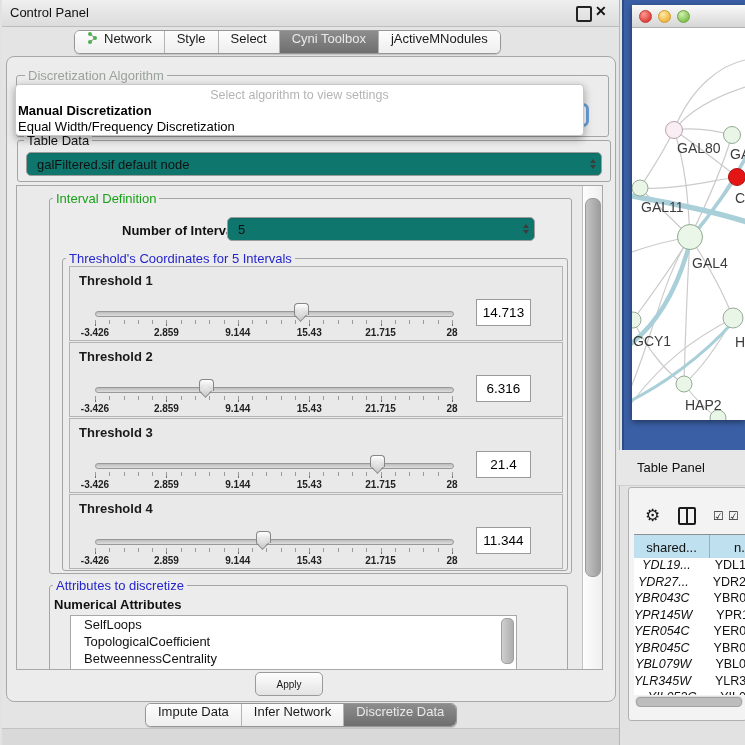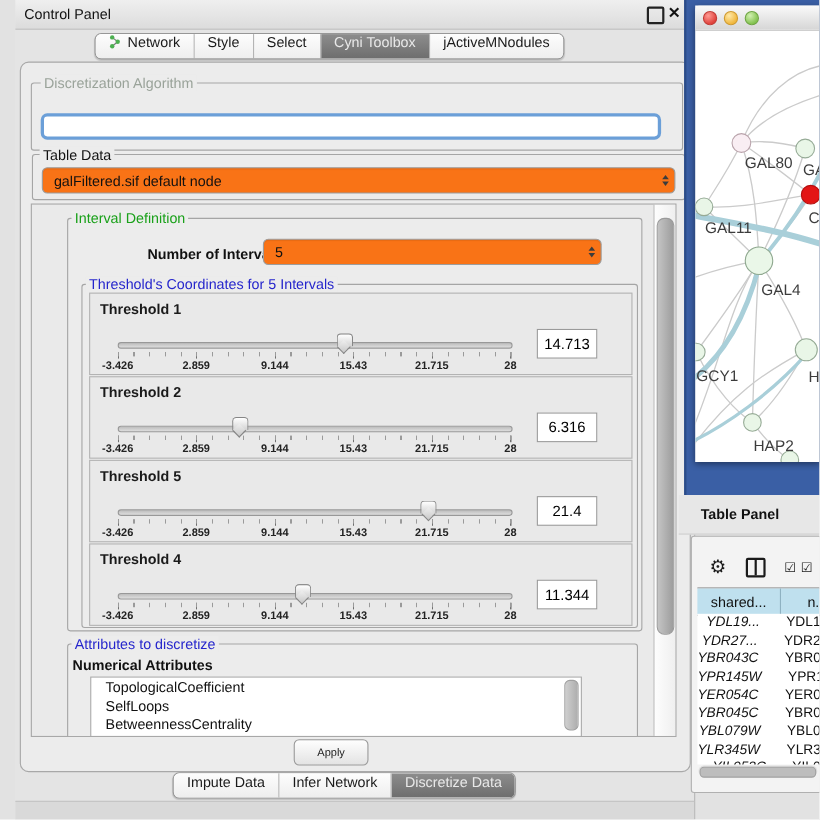--- a/index.html
+++ b/index.html
@@ -2,21 +2,21 @@
 <html><head>
 <meta charset="utf-8">
 <style>
   html,body{margin:0;padding:0;}
   body{font-family:"Liberation Sans",sans-serif;}
   .screen{position:relative;width:745px;height:745px;background:#e2e2e2;overflow:hidden;
           font-family:"Liberation Sans",sans-serif;color:#1a1a1a;}
   .abs{position:absolute;}
 
   
-  .control-panel{left:14px;top:0;width:617px;height:745px;background:#e4e4e4;border-right:1px solid #b6b6b6;text-decoration:underline;}
+  .control-panel{left:2px;top:0;width:617px;height:745px;background:#e4e4e4;border-right:1px solid #b6b6b6;text-decoration:underline;}
   .titlebar{left:0;top:0;width:617px;height:26px;background:linear-gradient(#efefef,#dcdcdc);
             border-bottom:1px solid #bdbdbd;}
   .titlebar-text{left:8px;top:5px;font-size:13px;color:#111;}
   .float-btn{left:574px;top:6px;width:12px;height:12px;border:2px solid #222;border-radius:2px;background:transparent;}
   .close-btn{left:593px;top:3px;font-size:14px;font-weight:bold;color:#111;}
 
   .tabgroup{display:inline-flex;border:1px solid #979797;border-radius:6px;overflow:hidden;
             background:#fff;height:22px;box-shadow:0 1px 1px rgba(0,0,0,.15);}
   .tab{display:flex;gap:5px;padding:0 12px;font-size:13px;background:linear-gradient(#fdfdfd,#eee);
        border-left:1px solid #b4b4b4;color:#1a1a1a;white-space:nowrap;}
@@ -24,21 +24,21 @@
   .tab.selected{background:linear-gradient(#8d8d8d,#6e6e6e);color:#e9e9e9;}
   .top-tabs{left:72px;top:30px;}
   .bottom-tabs{left:143px;top:702px;}
 
   .main-panel{left:4px;top:56px;width:608px;height:644px;background:#ececec;
               border:1px solid #a8a8a8;border-radius:8px;}
 
   .group{position:absolute;border:1px solid #a5a5a5;border-radius:3px;}
   .legend{position:absolute;font-size:13px;background:#ececec;padding:0 3px;white-space:nowrap;}
 
-  .combo{position:absolute;background:#f97316;border:1px solid #9c9c9c;border-radius:5px;height:22px;
+  .combo{position:absolute;background:#0f766e;border:1px solid #9c9c9c;border-radius:5px;height:22px;
          display:flex;align-items:center;box-shadow:inset 0 1px 1px rgba(0,0,0,.08);}
   .combo-text{font-size:13px;padding-left:10px;flex:1;color:#111;}
   .stepper{width:16px;display:flex;flex-direction:column;align-items:center;justify-content:center;gap:2px;}
   .arr-up{width:0;height:0;border-left:3.5px solid transparent;border-right:3.5px solid transparent;border-bottom:4px solid #3c3c3c;}
   .arr-dn{width:0;height:0;border-left:3.5px solid transparent;border-right:3.5px solid transparent;border-top:4px solid #3c3c3c;}
 
   .algo-combo{left:22px;top:103px;width:558px;height:18px;border:3px solid #6b9fd8;border-radius:6px;background:#fff;}
   .popup{left:13px;top:84px;width:567px;height:50px;background:#fff;border:1px solid #c9c9c9;
          border-radius:4px;box-shadow:0 3px 8px rgba(0,0,0,.35);}
   .popup-header{position:absolute;left:0;top:3px;width:100%;text-align:center;font-size:12.5px;color:#b4b4b4;}
@@ -89,21 +89,21 @@
   .net-window{left:632px;top:5px;width:113px;height:415px;background:#fff;box-shadow:0 2px 6px rgba(0,0,0,.45);}
   .net-titlebar{left:0;top:0;width:113px;height:22px;background:linear-gradient(#fafafa,#d6d6d6);
                 border-bottom:1px solid #b0b0b0;border-radius:4px 0 0 0;}
   .light{position:absolute;top:5px;width:11px;height:11px;border-radius:50%;}
   .light.red{left:7px;background:radial-gradient(circle at 35% 30%,#ff9a93,#e0443e 70%);border:1px solid #c13a34;}
   .light.yellow{left:26px;background:radial-gradient(circle at 35% 30%,#ffe9a8,#f0b840 70%);border:1px solid #cf9a2e;}
   .light.green{left:45px;background:radial-gradient(circle at 35% 30%,#d2f0b2,#84c351 70%);border:1px solid #6da441;}
   .net-canvas{left:0;top:22px;width:113px;height:393px;overflow:hidden;}
 
   .tablepanel-bar{left:617px;top:450px;width:128px;height:35px;background:#e7e7e7;border-bottom:1px solid #d0d0d0;}
-  .tablepanel-title{left:20px;top:10px;font-size:13px;color:#111;font-weight:bold;}
+  .tablepanel-title{left:20px;top:10px;font-size:13px;color:#111;}
   .table-container{left:628px;top:487px;width:117px;height:232px;background:#f3f3f3;
                    border:1px solid #b0b0b0;border-radius:3px;}
   .gear-icon{left:16px;top:17px;font-size:17px;color:#1a1a1a;}
   .split-icon{left:49px;top:19px;width:14px;height:14px;border:2px solid #1a1a1a;border-radius:2px;}
   .split-icon::after{content:"";position:absolute;left:6px;top:0;width:2px;height:14px;background:#1a1a1a;}
   .chk-icon{font-size:12px;color:#1a1a1a;}
   .thead{position:absolute;left:5px;top:46px;display:flex;height:24px;border-top:1px solid #8f8f8f;border-bottom:1px solid #8f8f8f;}
   .thcell{background:#bfe0ee;border-right:1px solid #8fb2c2;font-size:13px;display:flex;align-items:center;color:#111;}
   .tbody{position:absolute;left:5px;top:70px;width:112px;height:137px;background:#fff;overflow:hidden;}
   .trow{display:flex;height:16.5px;font-size:12.5px;color:#111;}
@@ -221,21 +221,21 @@
                   <span class="ticklabel" style="left:40%">9.144</span>
                   <span class="ticklabel" style="left:60%">15.43</span>
                   <span class="ticklabel" style="left:80%">21.715</span>
                   <span class="ticklabel" style="left:100%">28</span>
                 </div>
               </div>
               <div class="valuebox">6.316</div>
             </div>
 
             <div class="thr-panel" style="top:159px;">
-              <div class="thr-label">Threshold 5</div>
+              <div class="thr-label">Threshold 3</div>
               <div class="slider">
                 <div class="track"></div>
                 <div class="handle" style=";left:79.0%"></div>
                 <div class="ticks-major"></div>
                 <div class="ticks-minor"></div>
                 <div class="ticklabels">
                   <span class="ticklabel" style="left:0%">-3.426</span>
                   <span class="ticklabel" style="left:20%">2.859</span>
                   <span class="ticklabel" style="left:40%">9.144</span>
                   <span class="ticklabel" style="left:60%">15.43</span>
@@ -264,37 +264,42 @@
               </div>
               <div class="valuebox">11.344</div>
             </div>
           </div>
         </div>
 
         <div class="group" style="left:32px;top:399px;width:517px;height:95px;background:#ececec;">
           <div class="legend" style="left:3px;top:-8px;color:#2525cc;text-align:center;">Attributes to discretize</div>
           <div class="abs bold13" style="left:4px;top:11px;">Numerical Attributes</div>
           <div class="attr-list">
+            <div class="attr-item">SelfLoops</div>
             <div class="attr-item">TopologicalCoefficient</div>
-            <div class="attr-item">SelfLoops</div>
             <div class="attr-item">BetweennessCentrality</div>
             <div class="list-scroll"></div>
           </div>
         </div>
 
         <div class="vscroll-track">
           <div class="vscroll-thumb"></div>
         </div>
       </div>
 
       <div class="abs apply-btn" style="left:248px;top:615px;">
         <span>Apply</span>
       </div>
     </div>
 
+    <div class="abs popup">
+      <div class="popup-header">Select algorithm to view settings</div>
+      <div class="popup-opt1">Manual Discretization</div>
+      <div class="popup-opt2">Equal Width/Frequency Discretization</div>
+    </div>
 
     <div class="abs bottom-tabs">
       <div class="tabgroup">
         <div class="tab">
           <span>Impute Data</span>
         </div>
         <div class="tab">
           <span>Infer Network</span>
         </div>
         <div class="tab selected">

